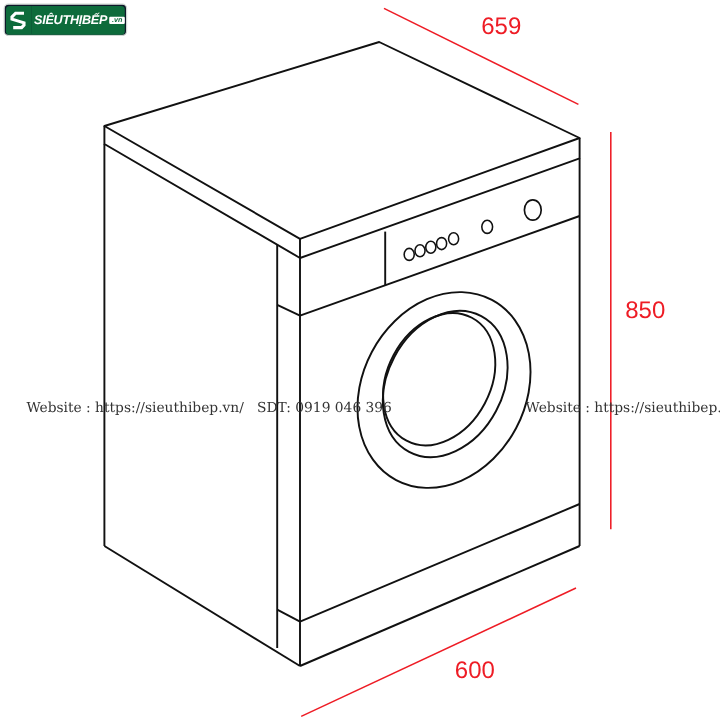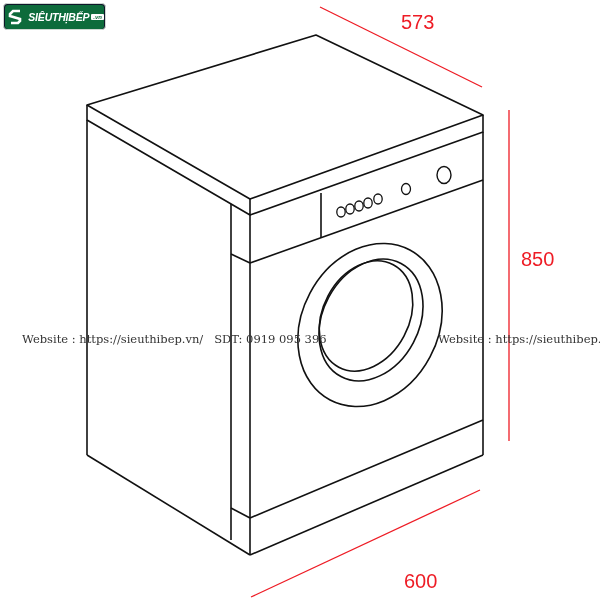--- a/index.html
+++ b/index.html
@@ -89,19 +89,19 @@
       <svg width="18" height="18" viewBox="0 0 18 18">
         <path d="M13 3 L6 3 L3 6 L3 8 L13 11 L13 13 L11 15 L4 15" fill="none" stroke="#fff" stroke-width="2.6" stroke-linejoin="miter"></path>
       </svg>
     </div>
     <div class="logo-text-wrap">
       <span class="logo-text">SIÊUTHỊBẾP</span>
       <span class="logo-tld">.vn</span>
     </div>
   </div>
 
-  <div class="dim" style="left:401px; top:11px;">573</div>
+  <div class="dim" style="left:401px; top:11px;">659</div>
   <div class="dim" style="left:521px; top:248px;text-align:center;">850</div>
-  <div class="dim" style="left:379px; top:570px;margin-left:25px;">600</div>
+  <div class="dim" style="left:379px; top:548px;">600</div>
 
-  <div class="watermark" style="left:22px; top:332px;">Website : https://sieuthibep.vn/   SDT: 0919 095 396</div>
+  <div class="watermark" style="left:22px; top:332px;">Website : https://sieuthibep.vn/   SDT: 0919 046 396</div>
   <div class="watermark" style="left:438px; top:332px;">Website : https://sieuthibep.</div>
 </div>
 
 </body></html>

